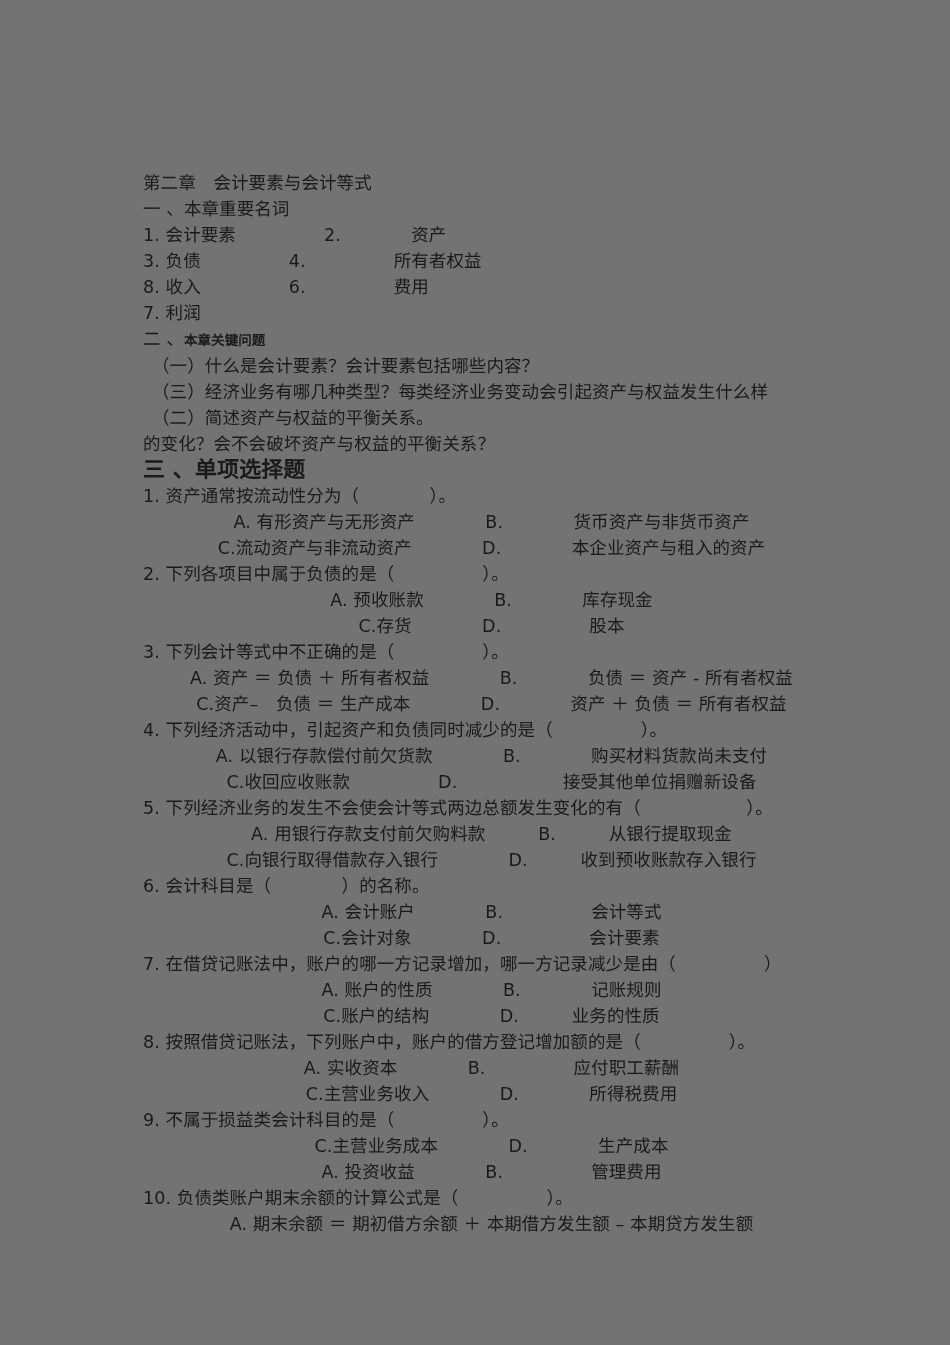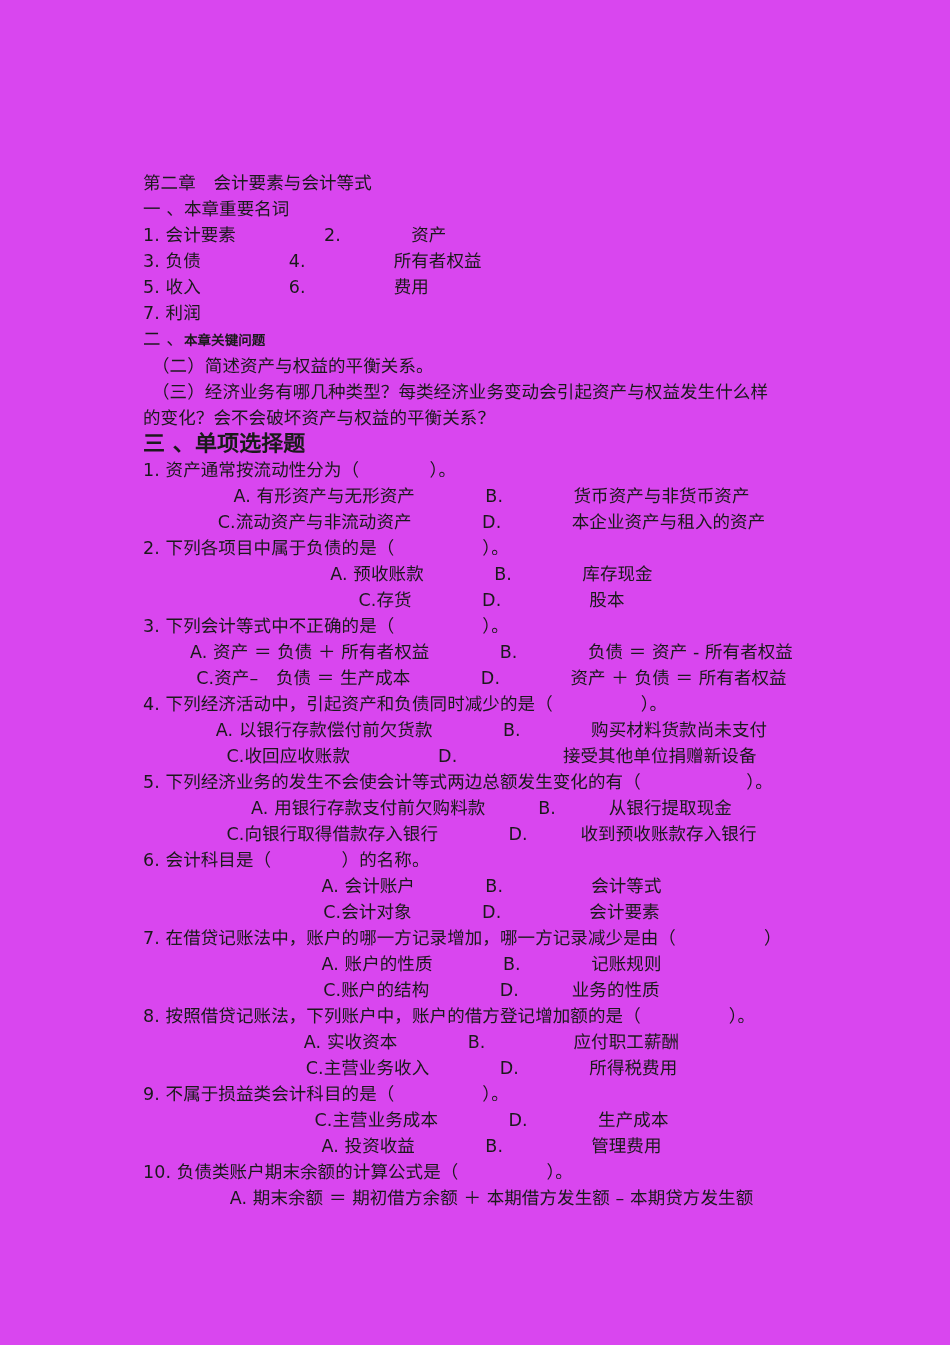--- a/index.html
+++ b/index.html
@@ -13,21 +13,21 @@
     height: 1345px;
     overflow: hidden;
     font-family: "DejaVu Sans", "Liberation Sans", sans-serif;
     color: #1a1a1a;
     -webkit-font-smoothing: antialiased;
   }
   .page {
     position: relative;
     width: 950px;
     height: 1345px;
-    background: #d946ef;
+    background: #737373;
     box-sizing: border-box;
     padding: 170px 110px 16px 143px;
   }
   .doc-body {
     font-size: 17.5px;
     line-height: 26px;
     letter-spacing: 0.1px;
   }
   .line {
     white-space: pre-wrap;
@@ -78,27 +78,28 @@
 
 <div class="page">
   <div class="doc-body">
 
     <div class="line title-line">第二章　会计要素与会计等式</div>
 
     <div class="line sec-head"><span class="num">一 、</span><span class="label-bold">本章重要名词</span></div>
 
     <div class="line row2">1. 会计要素　　　　　2.　　　　资产</div>
     <div class="line row2">3. 负债　　　　　4.　　　　　所有者权益</div>
-    <div class="line row2">5. 收入　　　　　6.　　　　　费用</div>
+    <div class="line row2">8. 收入　　　　　6.　　　　　费用</div>
     <div class="line row2">7. 利润</div>
 
     <div class="line sec-head-small"><span class="num">二 、</span><span class="label-bold">本章关键问题</span></div>
 
+    <div class="line wrap-line indent1">（一）什么是会计要素？会计要素包括哪些内容？</div>
+    <div class="line wrap-line indent1">（三）经济业务有哪几种类型？每类经济业务变动会引起资产与权益发生什么样</div>
     <div class="line wrap-line indent1">（二）简述资产与权益的平衡关系。</div>
-    <div class="line wrap-line indent1">（三）经济业务有哪几种类型？每类经济业务变动会引起资产与权益发生什么样</div>
     <div class="line wrap-line">的变化？会不会破坏资产与权益的平衡关系？</div>
 
     <div class="line sec-head-plain">三 、单项选择题</div>
 
     <div class="line q-row">1. 资产通常按流动性分为（　　　　）。</div>
     <div class="line opt-row">A. 有形资产与无形资产　　　　B.　　　　货币资产与非货币资产</div>
     <div class="line opt-row">C.流动资产与非流动资产　　　　D.　　　　本企业资产与租入的资产</div>
 
     <div class="line q-row">2. 下列各项目中属于负债的是（　　　　　）。</div>
     <div class="line opt-row">A. 预收账款　　　　B.　　　　库存现金</div>

